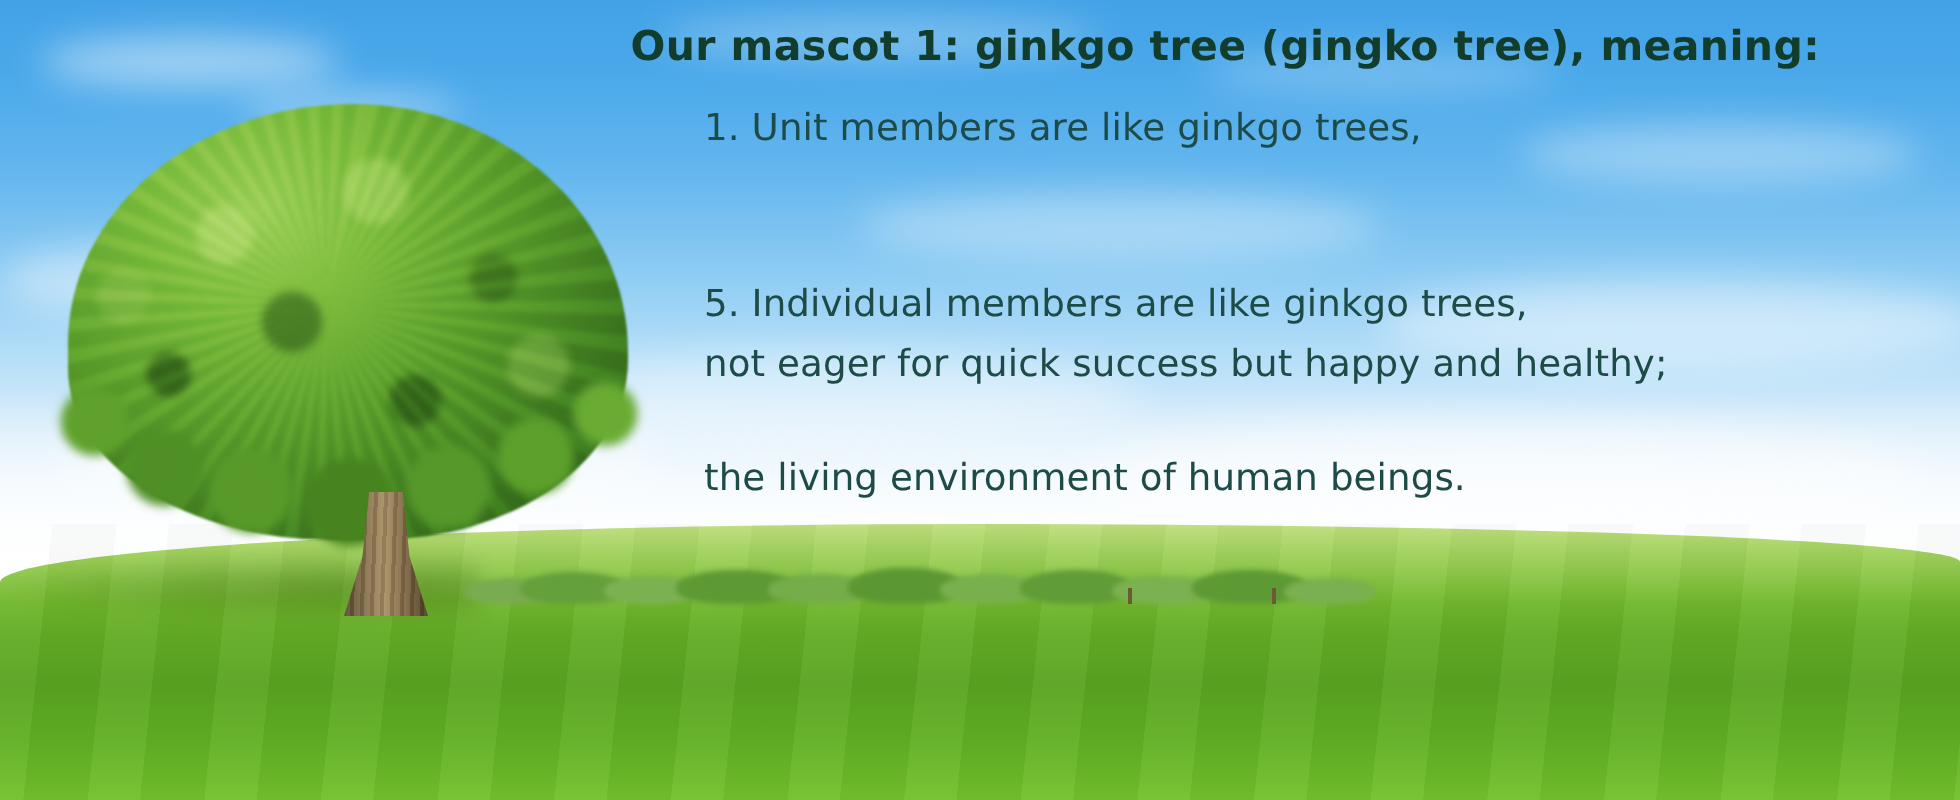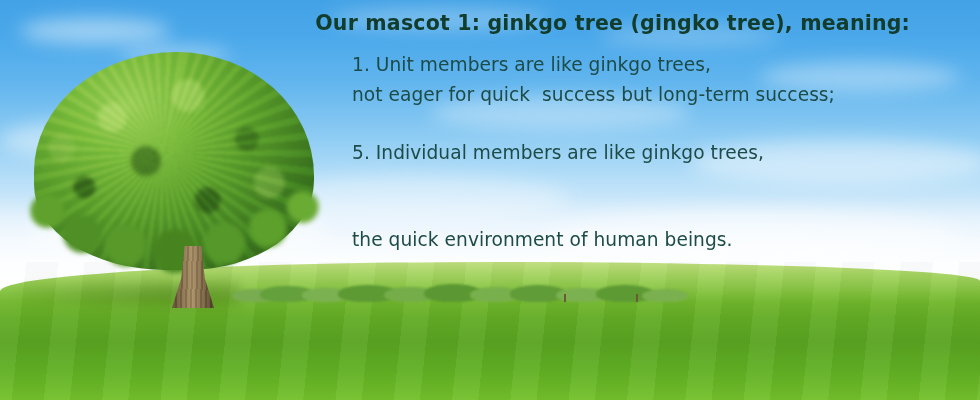--- a/index.html
+++ b/index.html
@@ -221,25 +221,25 @@
     <div class="canopy-edge"></div>
     <div class="trunk"></div>
     <div class="trunk-tex"></div>
   </div>
 
   <div class="textblock">
     <div class="title">Our mascot 1: ginkgo tree (gingko tree), meaning:</div>
 
     <div class="para p1">
       <div class="ln">1. Unit members are like ginkgo trees,</div>
-      <div class="ln">not eager for quick  success but long-term success;</div>
     </div>
 
     <div class="para p2">
       <div class="ln">5. Individual members are like ginkgo trees,</div>
+      <div class="ln">not eager for quick success but happy and healthy;</div>
     </div>
 
     <div class="para p3">
-      <div class="ln">the quick environment of human beings.</div>
+      <div class="ln">the living environment of human beings.</div>
     </div>
   </div>
 
 </div>
 
 </body></html>

